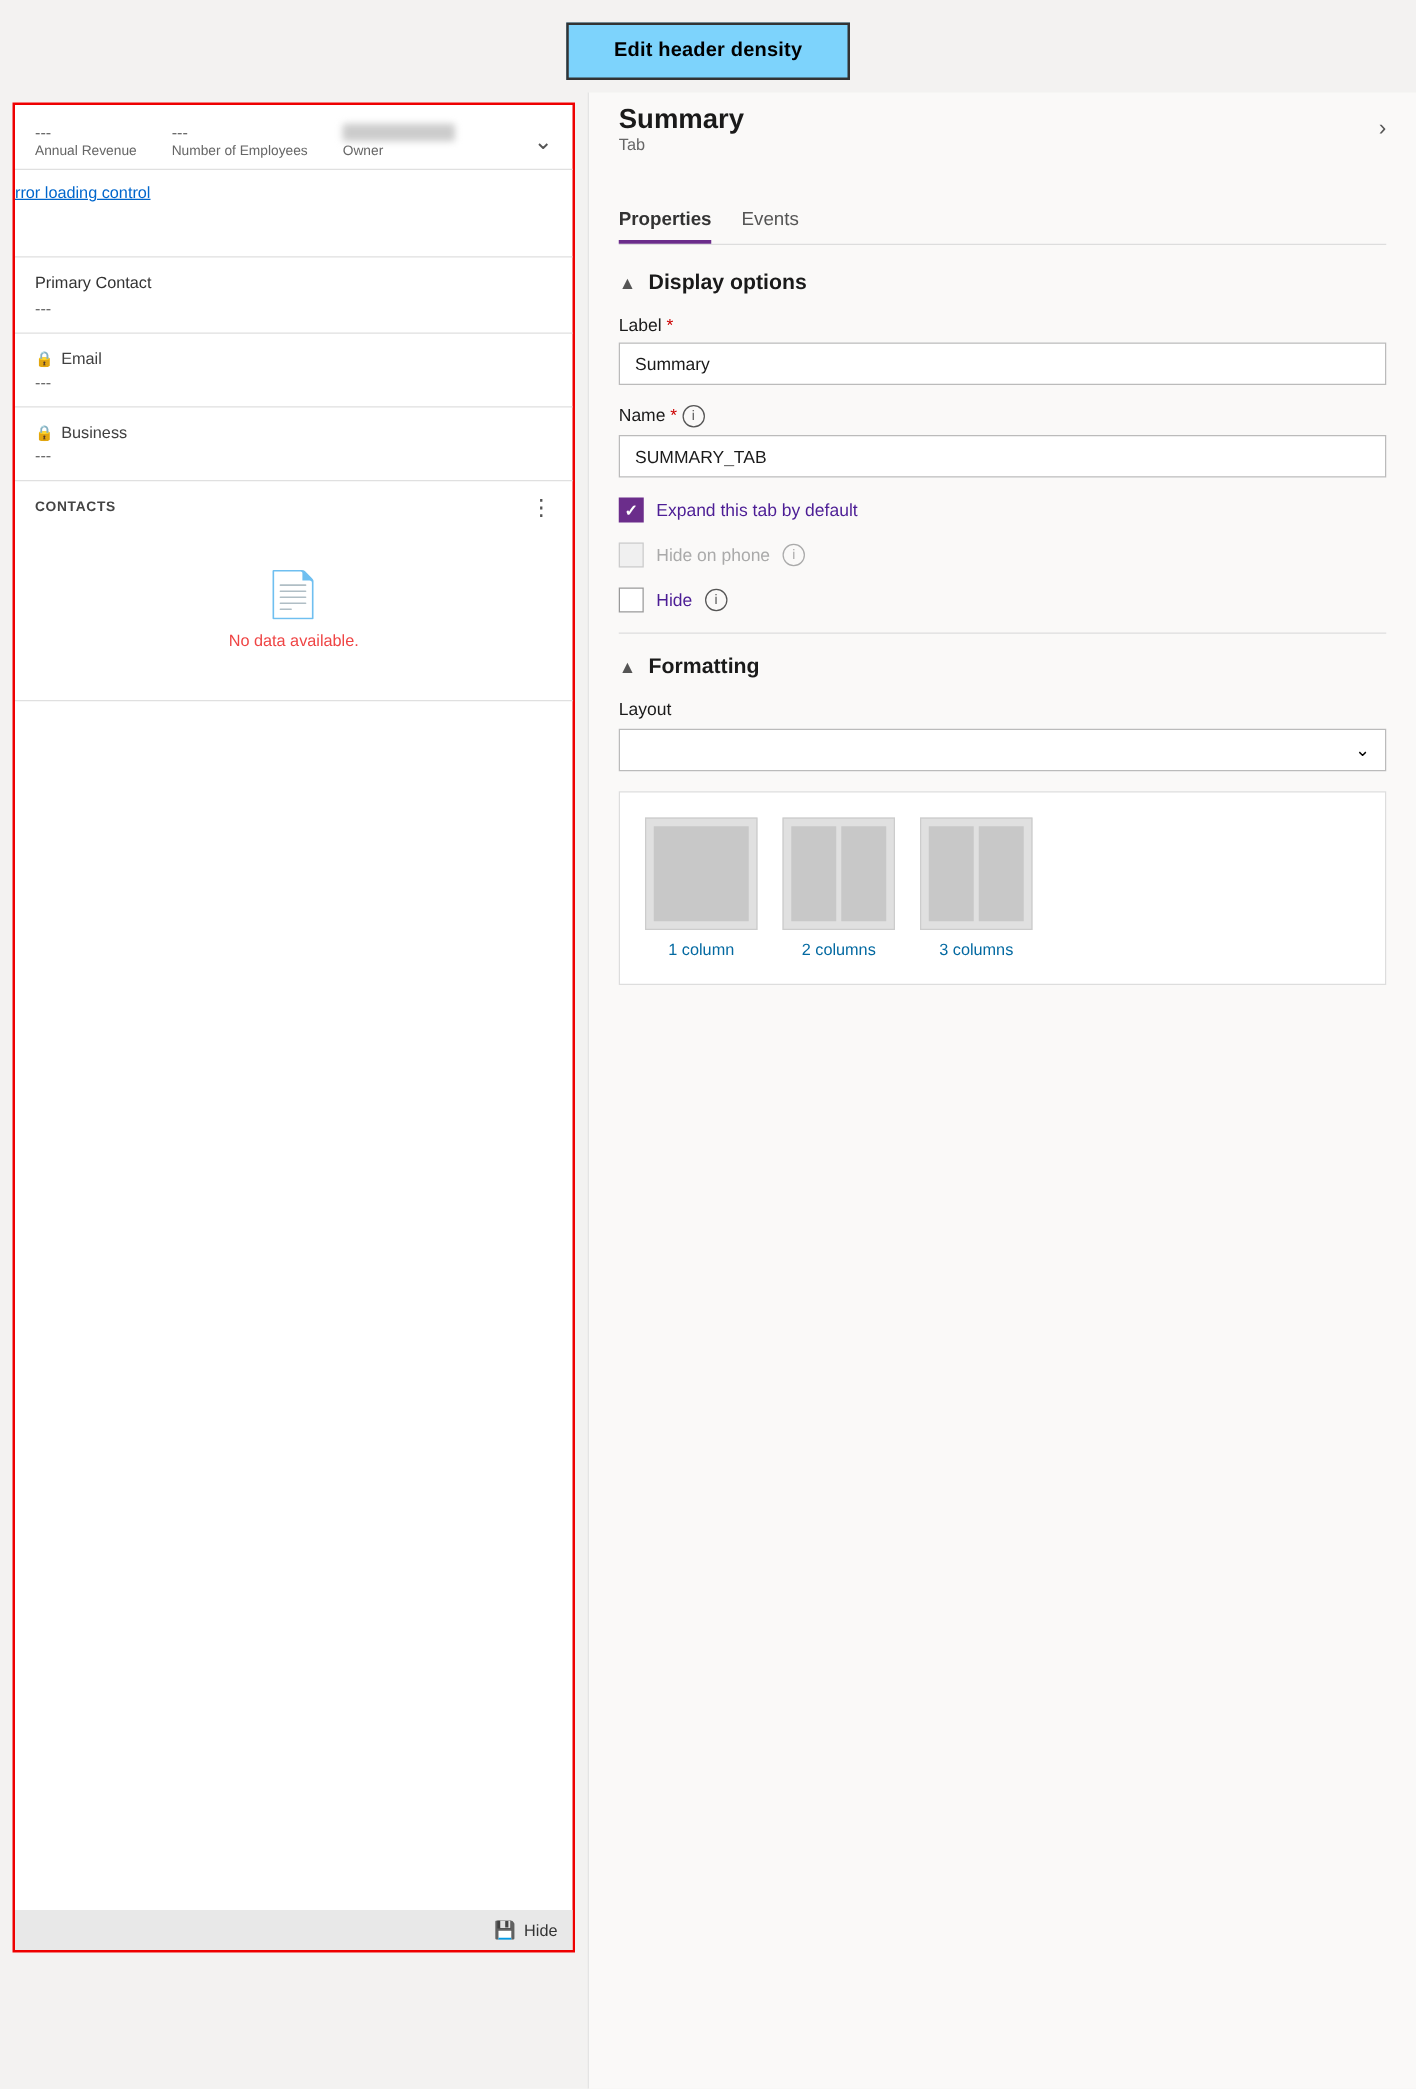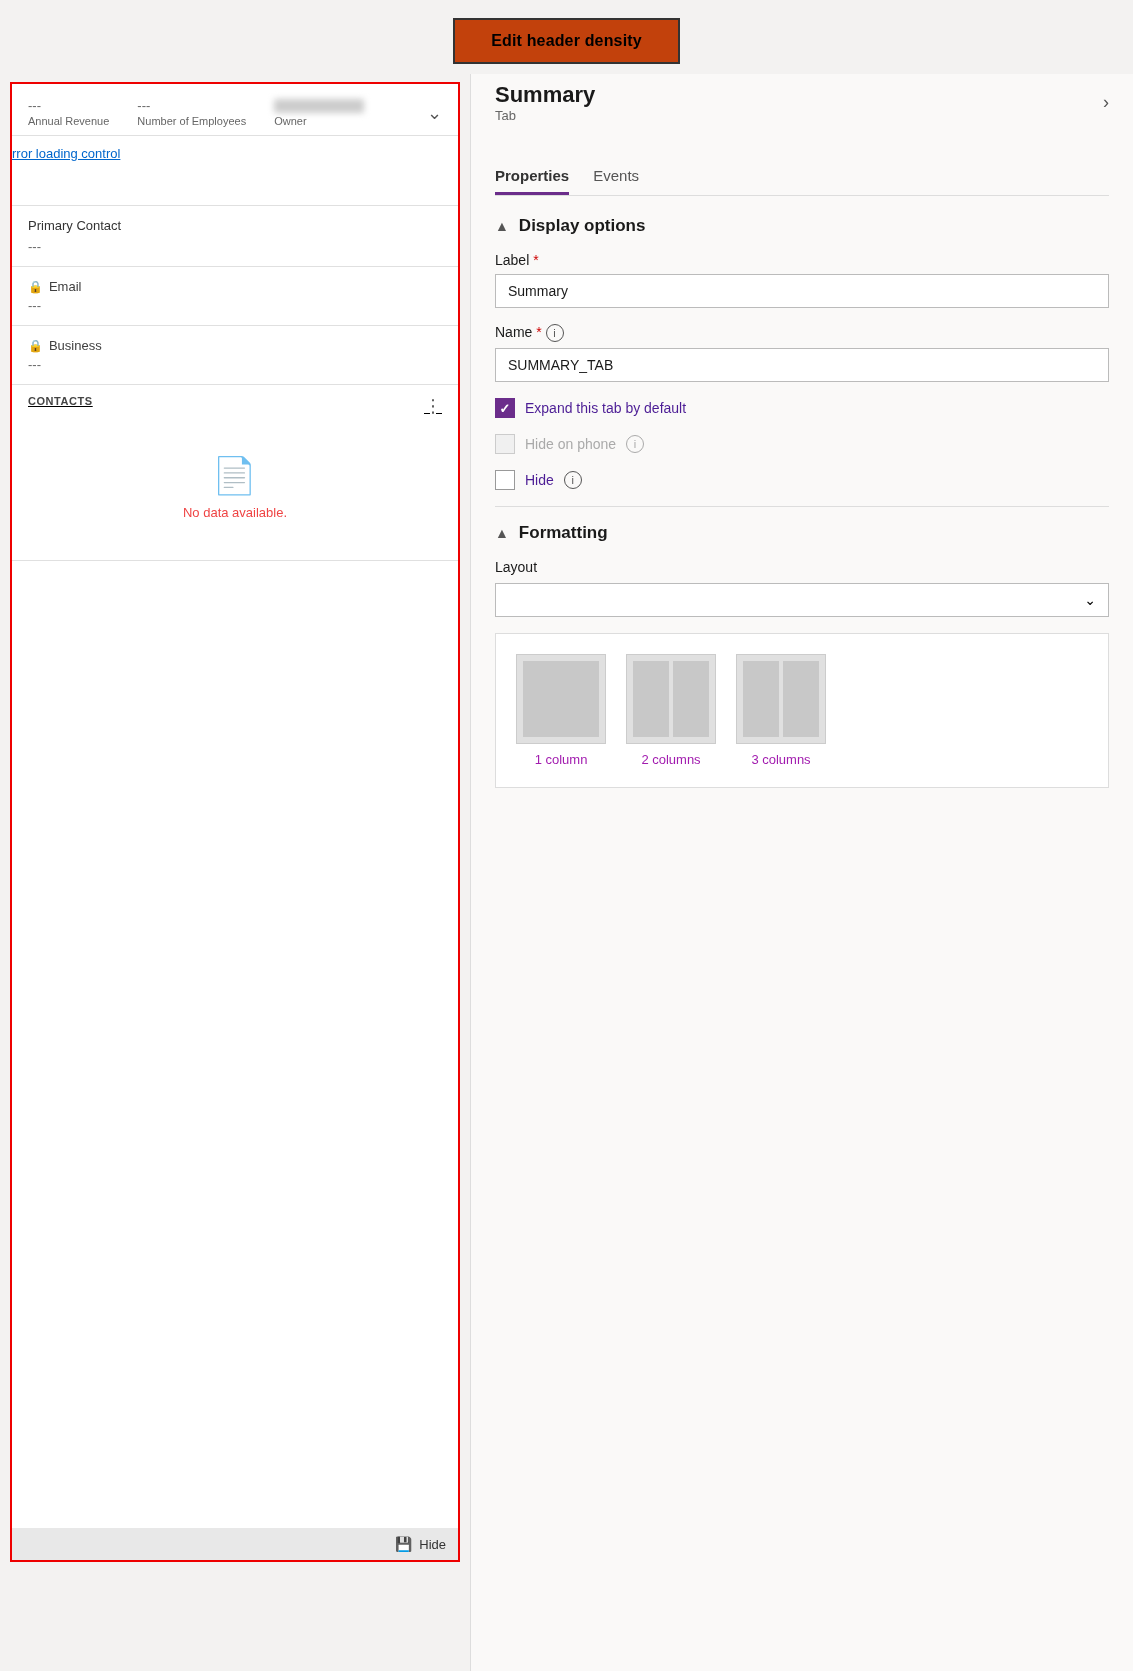--- a/index.html
+++ b/index.html
@@ -15,21 +15,21 @@
     .top-bar {
       background: #f3f2f1;
       padding: 18px 0 10px 0;
       display: flex;
       justify-content: center;
       align-items: center;
     }
 
     .edit-header-btn {
       border: 2px solid #333;
-      background: #c2410c;
+      background: #7dd3fc;
       padding: 12px 36px;
       font-size: 16px;
       font-weight: 600;
       cursor: pointer;
       letter-spacing: 0.01em;
     }
 
     .main-area {
       display: flex;
       flex: 1;
@@ -147,24 +147,23 @@
       color: #404040;
     }
 
     .contacts-section {
       padding: 10px 16px;
       border-bottom: 1px solid #e0e0e0;
     }
 
     .contacts-header {
       display: flex;
-      align-items: flex-start;
+      align-items: center;
       justify-content: space-between;
       margin-bottom: 8px;
-      text-decoration: underline;
     }
 
     .contacts-title {
       font-size: 11px;
       font-weight: 600;
       color: #444;
       letter-spacing: 0.05em;
       text-transform: uppercase;
     }
 
@@ -438,21 +437,21 @@
     }
 
     .layout-thumb-col {
       background: #c8c8c8;
       flex: 1;
       height: 100%;
     }
 
     .layout-option-label {
       font-size: 13px;
-      color: #a21caf;
+      color: #0369a1;
     }
 
     .layout-option-3col .layout-thumb {
       gap: 4px;
     }
 
     hr.section-divider {
       border: none;
       border-top: 1px solid #ddd;
       margin: 16px 0;

